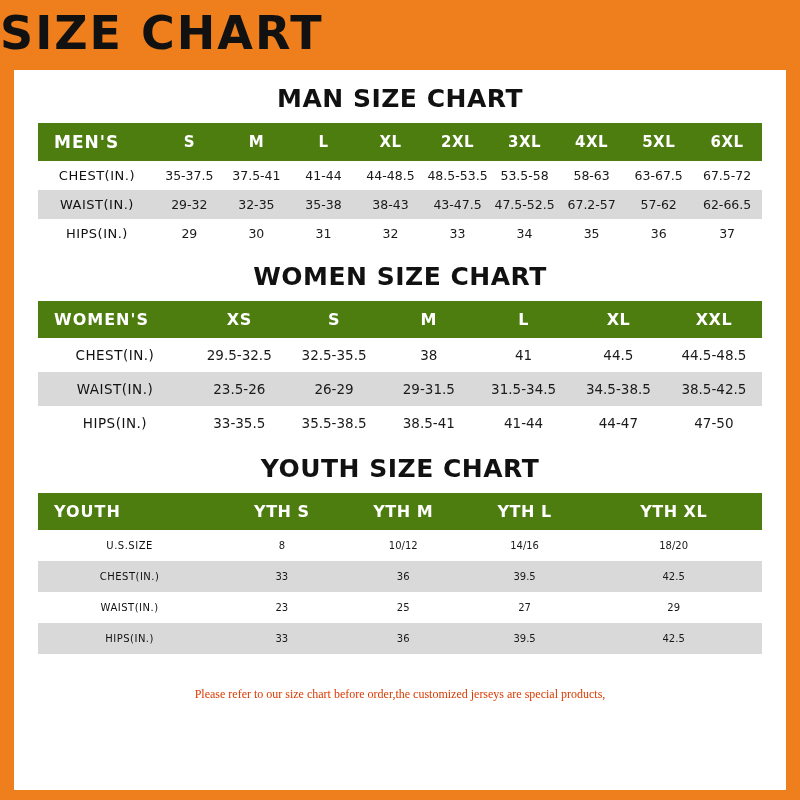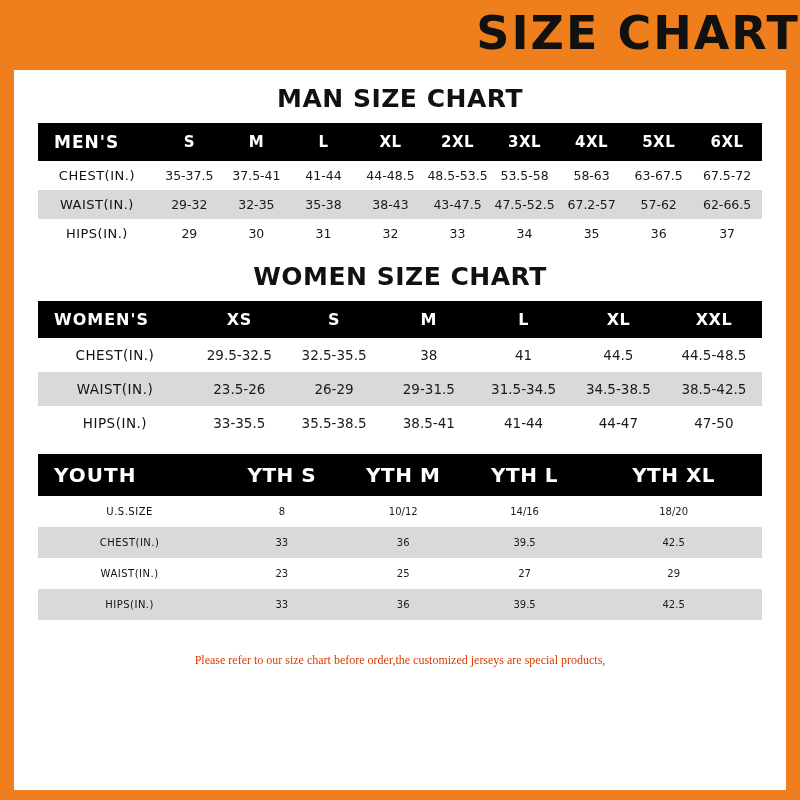--- a/index.html
+++ b/index.html
@@ -21,21 +21,21 @@
     box-sizing: border-box;
     border-left: 14px solid #ee7f1c;
     border-right: 14px solid #ee7f1c;
     border-bottom: 10px solid #ee7f1c;
   }
   .header-band {
     background: #ee7f1c;
     height: 70px;
     display: flex;
     align-items: center;
-    justify-content: flex-end;
+    justify-content: flex-start;
     margin: 0 -14px;
   }
   .header-title {
     font-family: "DejaVu Sans", sans-serif;
     font-weight: bold;
     font-size: 46px;
     letter-spacing: 2px;
     color: #111111;
     line-height: 1;
     padding-bottom: 4px;
@@ -54,21 +54,21 @@
     color: #111111;
     letter-spacing: 0.5px;
     margin: 10px 0 10px 0;
   }
   table.size-table {
     width: 100%;
     border-collapse: collapse;
     table-layout: fixed;
   }
   table.size-table thead th {
-    background: #000000;
+    background: #4d7c0f;
     color: #ffffff;
     font-family: "DejaVu Sans", sans-serif;
     font-weight: bold;
     font-size: 15px;
     padding: 9px 2px;
     text-align: center;
     letter-spacing: 0.5px;
   }
   table.size-table thead th.rowhead {
     text-align: left;
@@ -97,21 +97,21 @@
   }
   
   .women table.size-table thead th {
     font-size: 16px;
   }
   .women table.size-table tbody td {
     font-size: 13.5px;
     padding: 9px 2px;
   }
   .youth table.size-table thead th {
-    font-size: 20px;
+    font-size: 16px;
     margin-top: 12px;
   }
   .youth table.size-table tbody td {
     font-size: 10px;
     padding: 10px 2px;
   }
   .footer-note {
     margin-top: 32px;
     padding: 0 10px;
     text-align: center;
@@ -233,20 +233,21 @@
             <td>38.5-41</td>
             <td>41-44</td>
             <td>44-47</td>
             <td>47-50</td>
           </tr>
         </tbody>
       </table>
     </div>
 
     <div class="section youth">
+      <div class="section-title">YOUTH SIZE CHART</div>
       <table class="size-table">
         <thead>
           <tr>
             <th class="rowhead" style="width:24%">YOUTH</th>
             <th style="width:17%">YTH S</th>
             <th style="width:17%">YTH M</th>
             <th style="width:17%">YTH L</th>
             <th style="width:25%">YTH XL</th>
           </tr>
         </thead>

